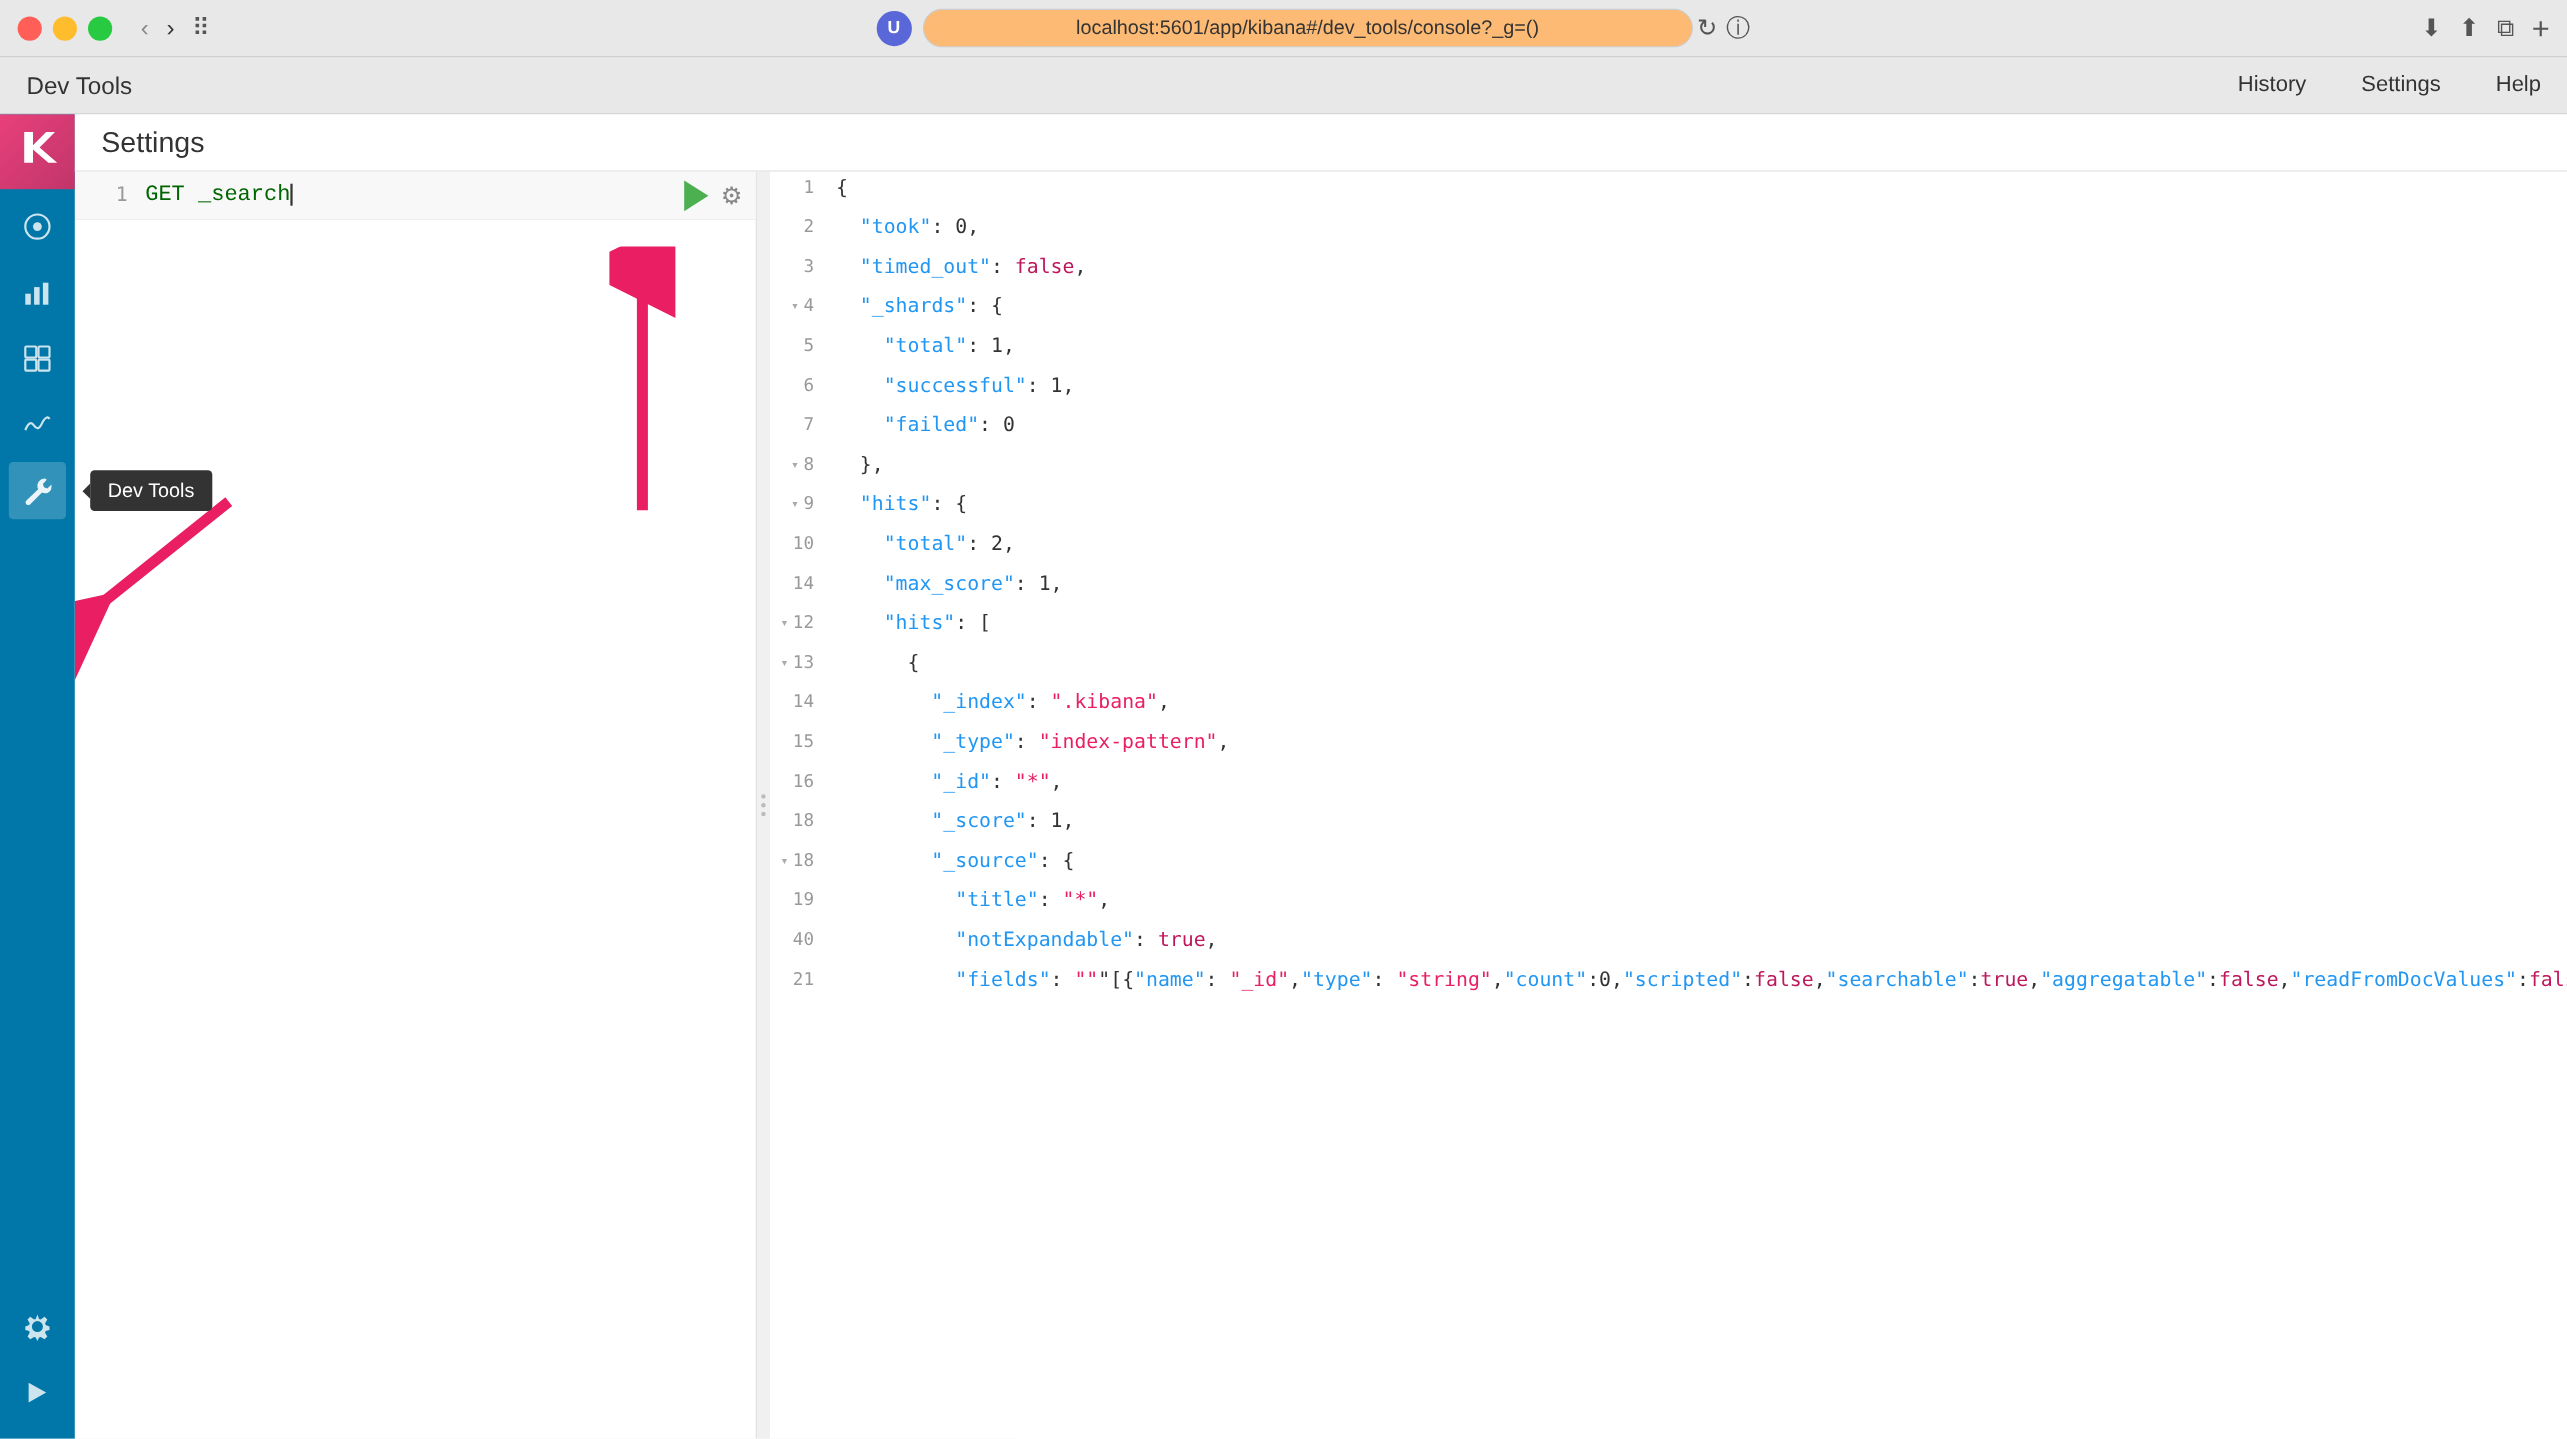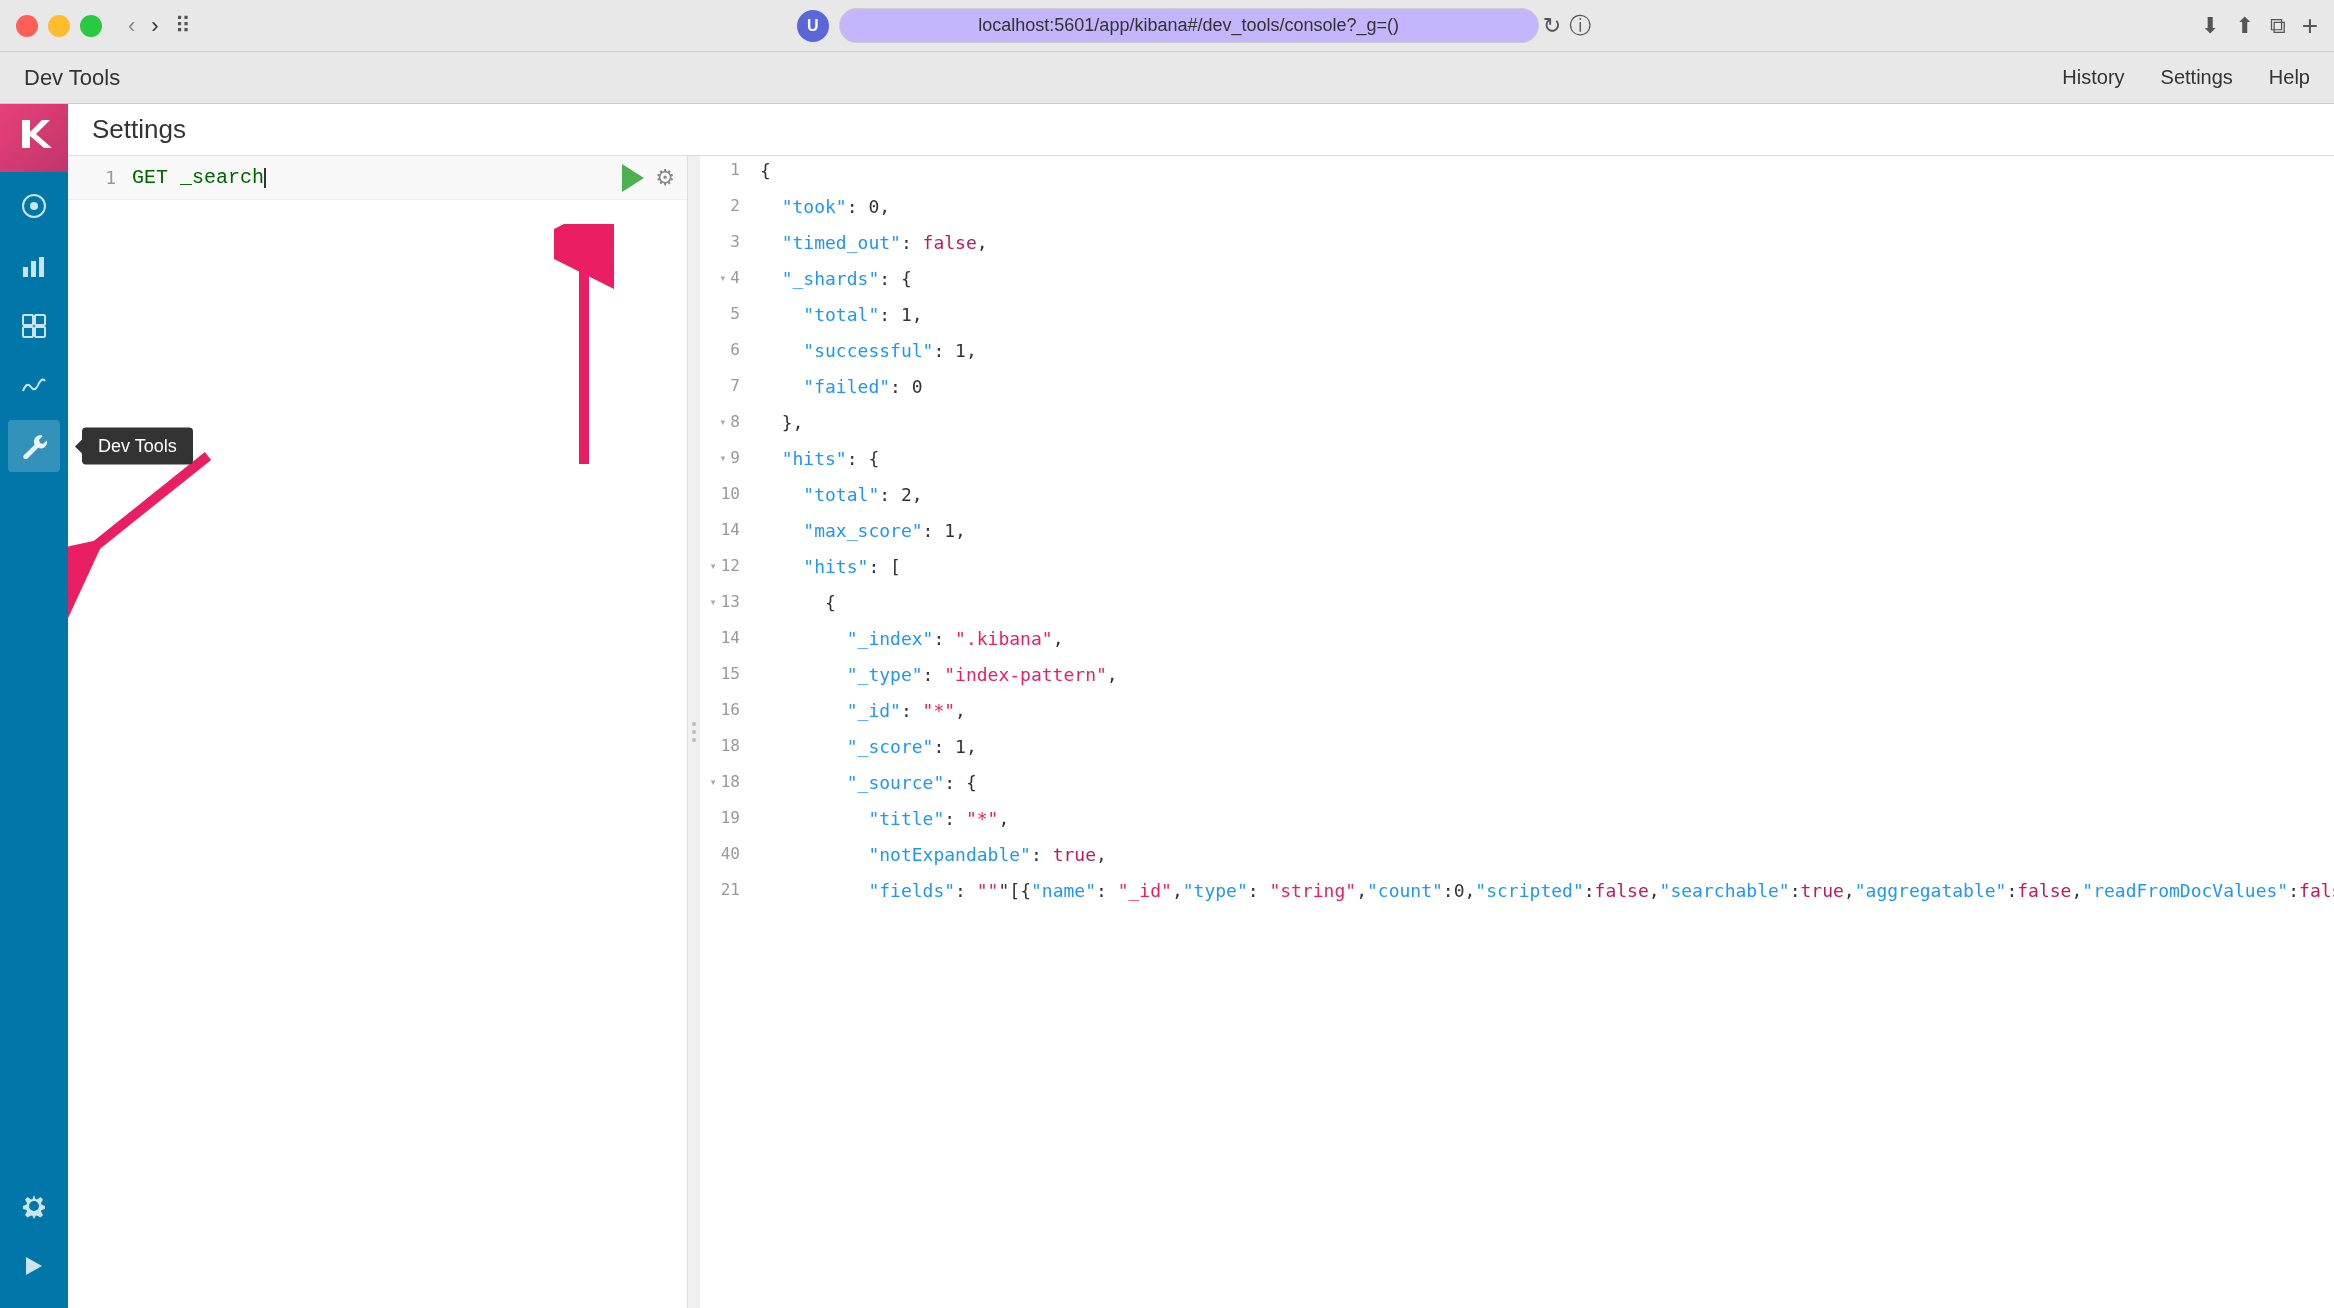--- a/index.html
+++ b/index.html
@@ -52,21 +52,21 @@
       margin-left: 10px;
     }
     .address-bar {
       flex: 1;
       margin: 0 30px;
       display: flex;
       align-items: center;
       justify-content: center;
     }
     .url-box {
-      background: #c4b5fd;
+      background: #fdba74;
       border: 1px solid #ccc;
       border-radius: 20px;
       padding: 6px 20px;
       font-size: 18px;
       color: #333;
       width: 700px;
       text-align: center;
     }
     .u-badge {
       background: #5a67d8;
@@ -102,21 +102,21 @@
       border-bottom: 1px solid #ccc;
     }
     .app-title {
       font-size: 22px;
       color: #333;
       font-weight: 400;
       flex: 1;
     }
     .app-bar-actions {
       display: flex;
-      gap: 36px;
+      gap: 50px;
     }
     .app-bar-action {
       font-size: 20px;
       color: #333;
       cursor: pointer;
       background: none;
       border: none;
     }
 
     

